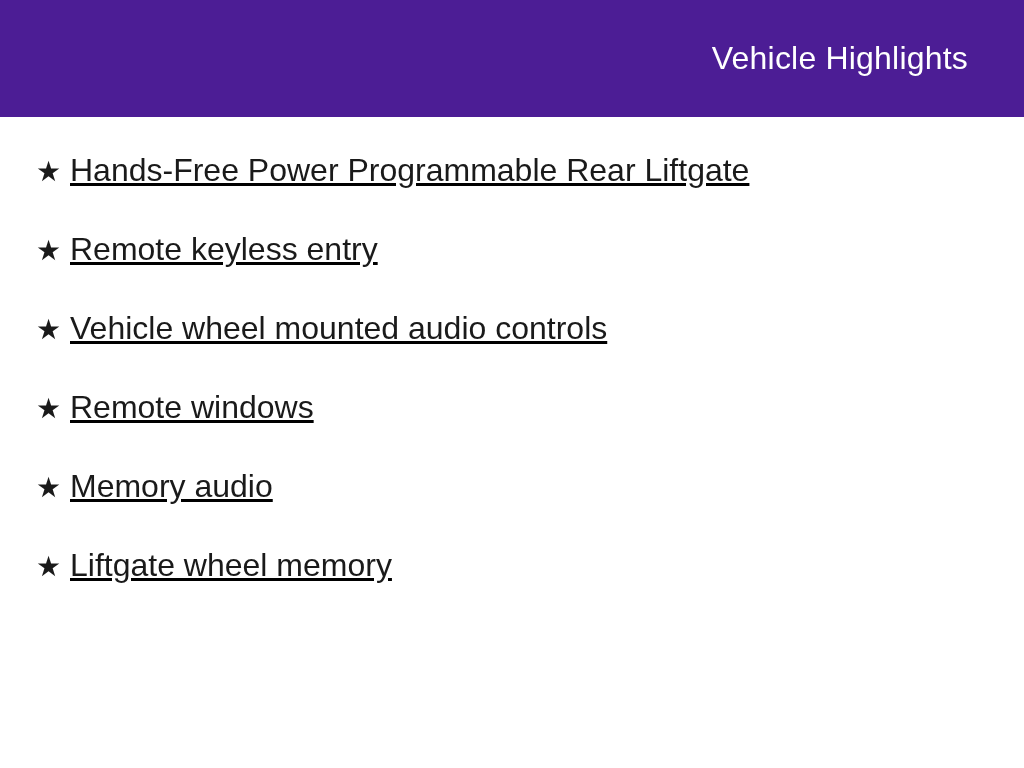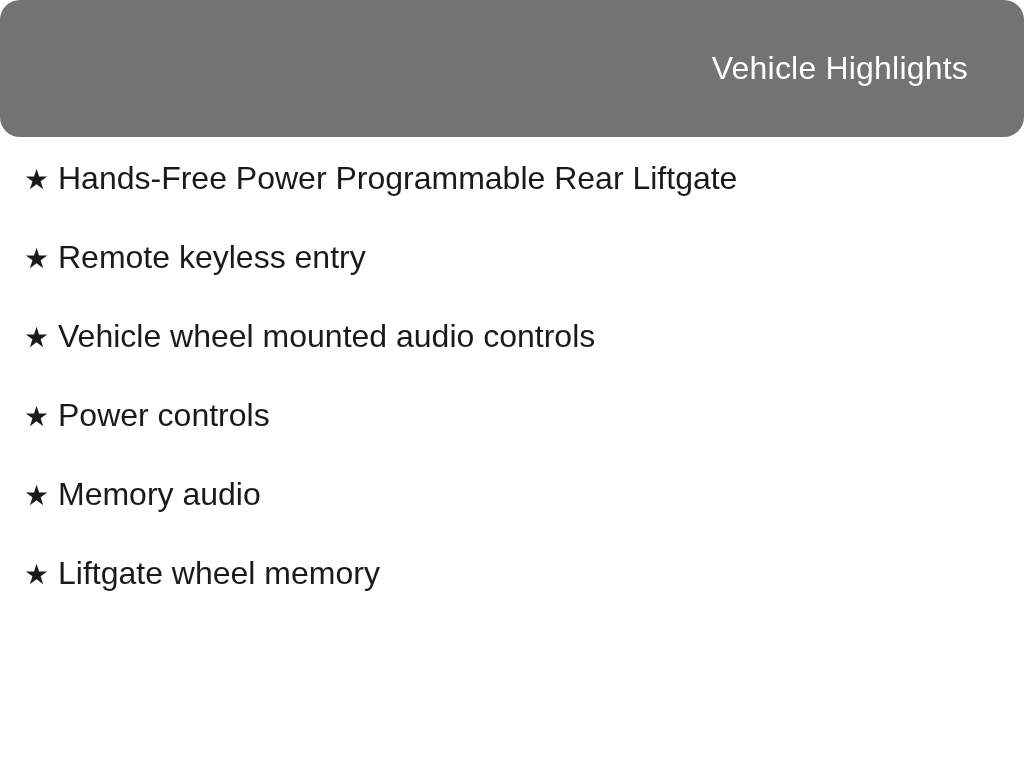--- a/index.html
+++ b/index.html
@@ -8,39 +8,39 @@
     background: #ffffff;
   }
   body {
     width: 1024px;
     height: 768px;
     overflow: hidden;
     font-family: "Liberation Sans", sans-serif;
   }
   .header {
     width: 100%;
-    height: 137px;
-    background: #737373;
+    height: 117px;
+    background: #4c1d95;
     display: flex;
     align-items: center;
-    border-radius: 20px;
   }
   .header-title {
     margin-left: auto;
     margin-right: 56px;
     color: #ffffff;
     font-size: 32px;
     font-weight: 400;
     letter-spacing: 0.2px;
     white-space: nowrap;
   }
   .highlights-list {
     list-style: none;
-    margin: 0;
+    margin: 12px;
     padding: 2px 0 0 24px;
+    text-decoration: underline;
   }
   .highlight-item {
     height: 79px;
     line-height: 79px;
     white-space: nowrap;
     font-size: 32px;
     color: #1a1a1a;
   }
   .star-icon {
     font-size: 28px;
@@ -65,21 +65,21 @@
   <li class="highlight-item">
     <span class="star-icon">★</span><span class="highlight-text">Hands-Free Power Programmable Rear Liftgate</span>
   </li>
   <li class="highlight-item">
     <span class="star-icon">★</span><span class="highlight-text">Remote keyless entry</span>
   </li>
   <li class="highlight-item">
     <span class="star-icon">★</span><span class="highlight-text">Vehicle wheel mounted audio controls</span>
   </li>
   <li class="highlight-item">
-    <span class="star-icon">★</span><span class="highlight-text">Power controls</span>
+    <span class="star-icon">★</span><span class="highlight-text">Remote windows</span>
   </li>
   <li class="highlight-item">
     <span class="star-icon">★</span><span class="highlight-text">Memory audio</span>
   </li>
   <li class="highlight-item">
     <span class="star-icon">★</span><span class="highlight-text">Liftgate wheel memory</span>
   </li>
 </ul>
 
 </body></html>

